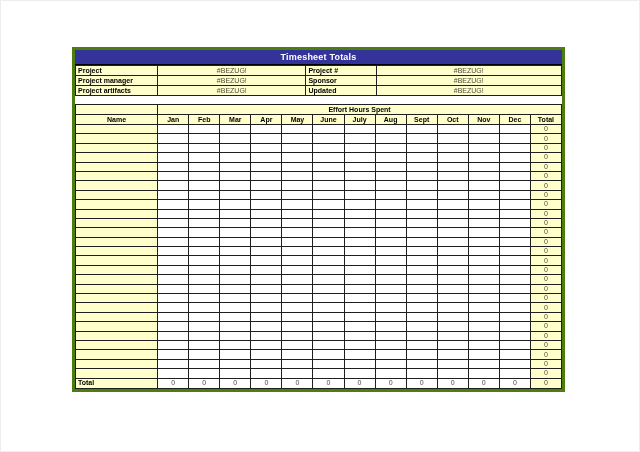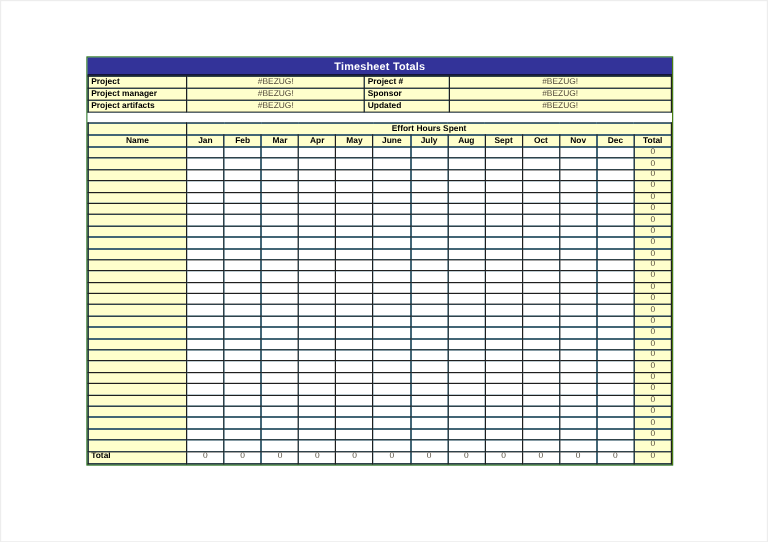--- a/index.html
+++ b/index.html
@@ -1,21 +1,21 @@
 <!DOCTYPE html>
 <html style="--title-bg: #333399; --title-text: #FFFFFF; --cell-yellow: #FFFFCC; --grid: #1F1F1F; --muted: #52493A;"><head>
 <meta charset="utf-8">
 <style>
   html,body{margin:0;padding:0;}
   body{
     width:640px;height:452px;position:relative;background:#ffffff;
     font-family:"Liberation Sans",sans-serif;overflow:hidden;
   }
   .page-frame{position:absolute;inset:0;border:1px solid #ededed;pointer-events:none;}
-  .sheet{position:absolute;left:72px;top:47px;width:487px;border:1px solid #4d7c0f;background:#7dd3fc;}
+  .sheet{position:absolute;left:72px;top:47px;width:487px;border:3px solid #4d7c0f;background:#14532d;}
   .title-bar{
     height:14px;line-height:14px;background:var(--title-bg,#333399);
     color:var(--title-text,#fff);font-size:9px;font-weight:bold;text-align:center;
     border-bottom:1px solid #000;letter-spacing:.2px;
   }
   table{border-collapse:collapse;table-layout:fixed;width:100%;}
   td{
     border:1px solid var(--grid,#1f1f1f);
     font-size:7px;line-height:8px;height:9px;
     padding:0 2px;overflow:hidden;white-space:nowrap;vertical-align:middle;color:#000;

